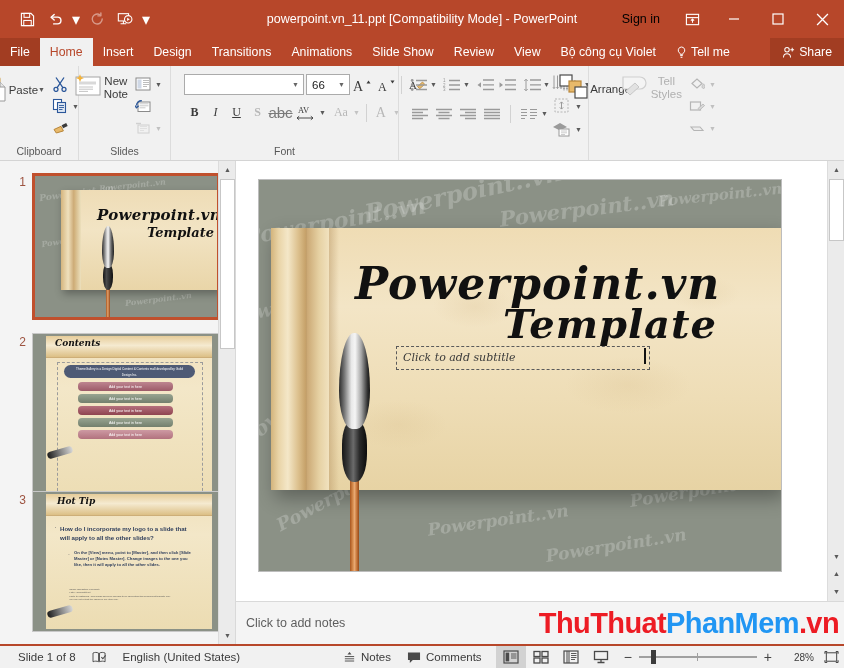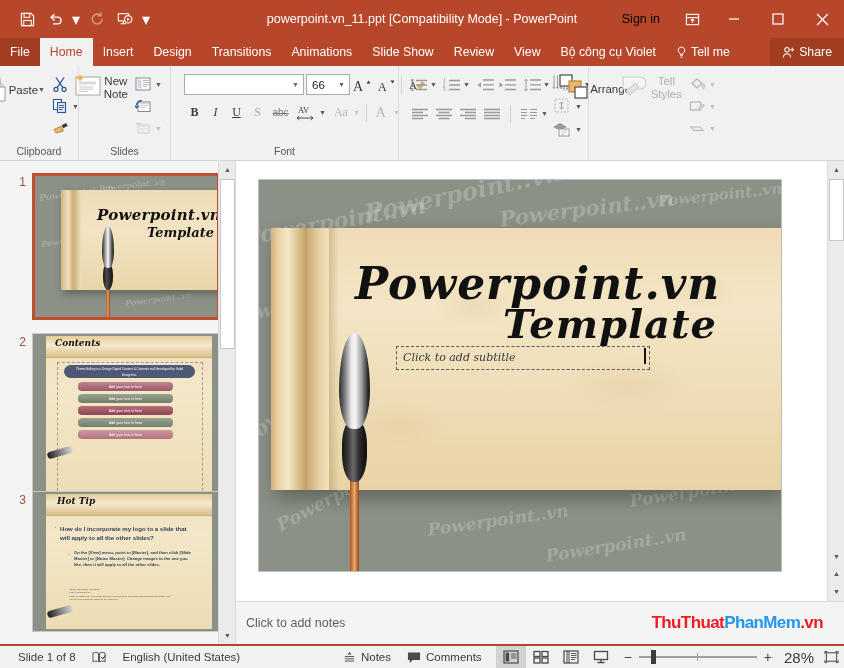--- a/index.html
+++ b/index.html
@@ -168,44 +168,44 @@
     position: absolute; right: 0; top: 0; bottom: 0; width: 17px; background: #ebebeb;
     border-left: 1px solid #dcdcdc;
   }
 
   .notespane {
     height: 43px; border-top: 1px solid #d9d9d9; background: #f4f4f4;
     display: flex; align-items: center; padding-left: 10px; position: relative; flex: none;
   }
   .notes-text { font-size: 12.5px; color: #5e5e5e; }
   .watermark {
-    position: absolute; right: 21px; top: 50%; transform: translateY(-50%);
+    position: absolute; right: 5px; top: 50%; transform: translateY(-50%);
     font-family: "Liberation Sans", sans-serif; font-weight: bold;
-    font-size: 17px; letter-spacing: -0.6px; white-space: nowrap;
+    font-size: 29px; letter-spacing: -0.6px; white-space: nowrap;
   }
   .wm-red { color: #ed1c24; }
   .wm-blue { color: #2196f3; }
 
   
   .statusbar {
     height: 24px; background: #f1f1f1; border-top: 2px solid #b7472a;
     display: flex; align-items: center; font-size: 11.5px; color: #3b3b3b; flex: none;
     padding-left: 10px;
   }
   .sb-item { display: flex; align-items: center; gap: 5px; padding: 0 8px; height: 100%; cursor: pointer; }
   .viewbtn {
     width: 30px; height: 100%; display: flex; align-items: center; justify-content: center; cursor: pointer;
   }
   .viewbtn.active { background: #d2d2d2; }
   .zoomslider { display: flex; align-items: center; gap: 7px; padding: 0 8px; }
   .zs-track { width: 118px; height: 2px; background: #a0a0a0; position: relative; cursor: pointer; }
   .zs-thumb { position: absolute; left: 12px; top: -6px; width: 5px; height: 14px; background: #3b3b3b; }
   .zs-mid { position: absolute; left: 58px; top: -3px; width: 1px; height: 8px; background: #a0a0a0; }
   .zs-sign { font-size: 14px; color: #444; cursor: pointer; line-height: 1; }
-  .zoompct { font-size: 15px; color: #3b3b3b; width: 34px; text-align: right; }
+  .zoompct { font-size: 10px; color: #3b3b3b; width: 34px; text-align: right; }
   svg { display: block; }
 </style>
 </head>
 <body>
 
 <div id="app">
 
   <div class="titlebar">
     <div class="qat">
       <div class="qat-btn" title="Save">
@@ -428,21 +428,21 @@
           <div class="fmt-btn">
               <i style="font-family:'Liberation Serif',serif">I</i>
             </div>
           <div class="fmt-btn">
               <span style="font-family:'Liberation Serif',serif;text-decoration:underline">U</span>
             </div>
           <div class="fmt-btn dis">
               <b style="font-family:'Liberation Serif',serif">S</b>
             </div>
           <div class="fmt-btn" style="width:25px">
-              <span style="font-size:10px;text-decoration:line-through;color:#7a7a7a">abc</span>
+              <span style="font-size:15px;text-decoration:line-through;color:#7a7a7a">abc</span>
             </div>
           <div class="fmt-btn" style="width:26px">
             <svg width="22" height="18" viewBox="0 0 22 18">
                 <text x="3" y="9" font-size="8.5" font-family="Liberation Serif, serif" fill="#3b3b3b">AV</text>
                 <path d="M2 14h16M2 14l2.2-1.8M2 14l2.2 1.8M18 14l-2.2-1.8M18 14l-2.2 1.8" stroke="#3b3b3b" stroke-width=".9" fill="none"></path>
               </svg>
           </div>
           <div class="caret-d" style="margin:0 3px 0 0">▼</div>
           <div class="fmt-btn dis" style="width:24px">
               <span style="font-family:'Liberation Serif',serif;font-size:12px">Aa</span>

